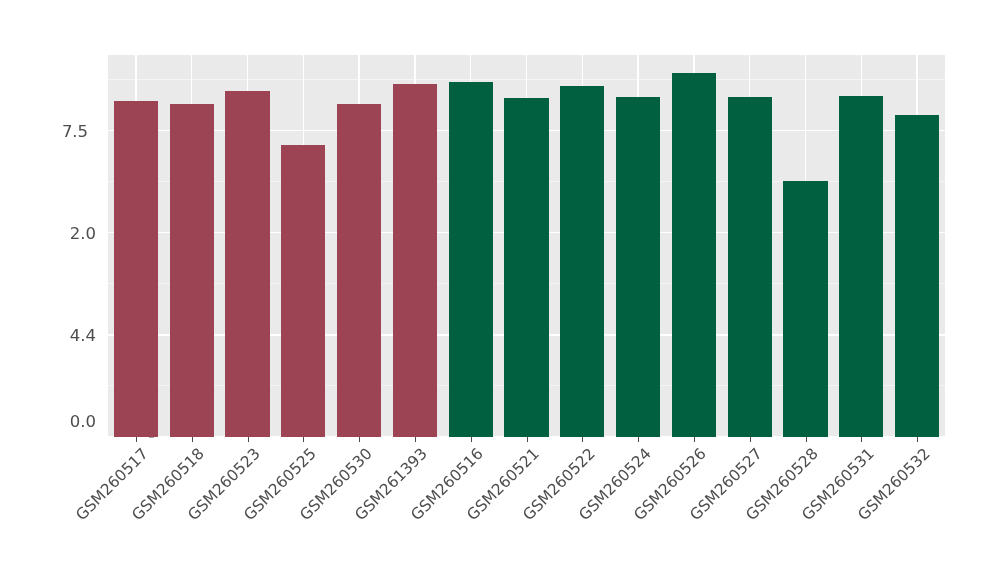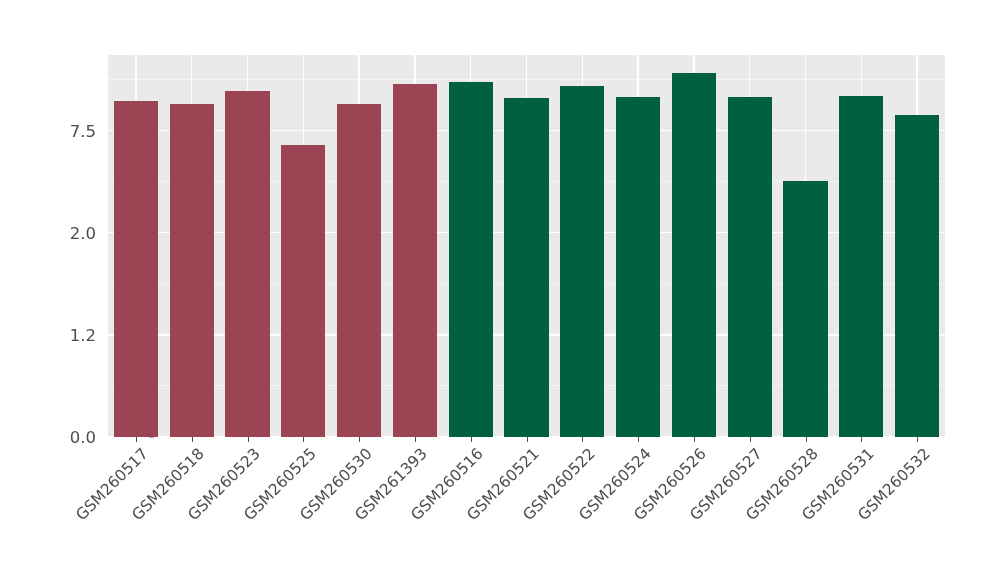--- a/index.html
+++ b/index.html
@@ -125,27 +125,27 @@
     color: #4d4d4d;
     white-space: nowrap;
   }
 </style>
 </head>
 <body>
 
 <div id="plot-root">
 
   <div id="y-tick-labels">
-      <div class="y-tick-label" style="top: 437px;">0.0</div>
+      <div class="y-tick-label" style="top: 421px;">0.0</div>
       <div class="y-tick-mark" style="top: 437px;"></div>
-      <div class="y-tick-label" style="top: 334.861px;">1.2</div>
+      <div class="y-tick-label" style="top: 334.861px;">4.4</div>
       <div class="y-tick-mark" style="top: 334.861px;"></div>
       <div class="y-tick-label" style="top: 232.722px;">2.0</div>
       <div class="y-tick-mark" style="top: 232.722px;"></div>
-      <div class="y-tick-label" style="top: 130.583px;">7.5</div>
+      <div class="y-tick-label" style="top: 130.583px; text-align: center;">7.5</div>
       <div class="y-tick-mark" style="top: 130.583px;"></div>
     </div>
 
   <div id="panel">
     <div id="grid-layer">
         <div class="grid-minor-h" style="top: 330.43px;"></div>
         <div class="grid-minor-h" style="top: 228.291px;"></div>
         <div class="grid-minor-h" style="top: 126.152px;"></div>
         <div class="grid-minor-h" style="top: 24.0134px;"></div>
         <div class="grid-major-h" style="top: 381.3px;"></div>

